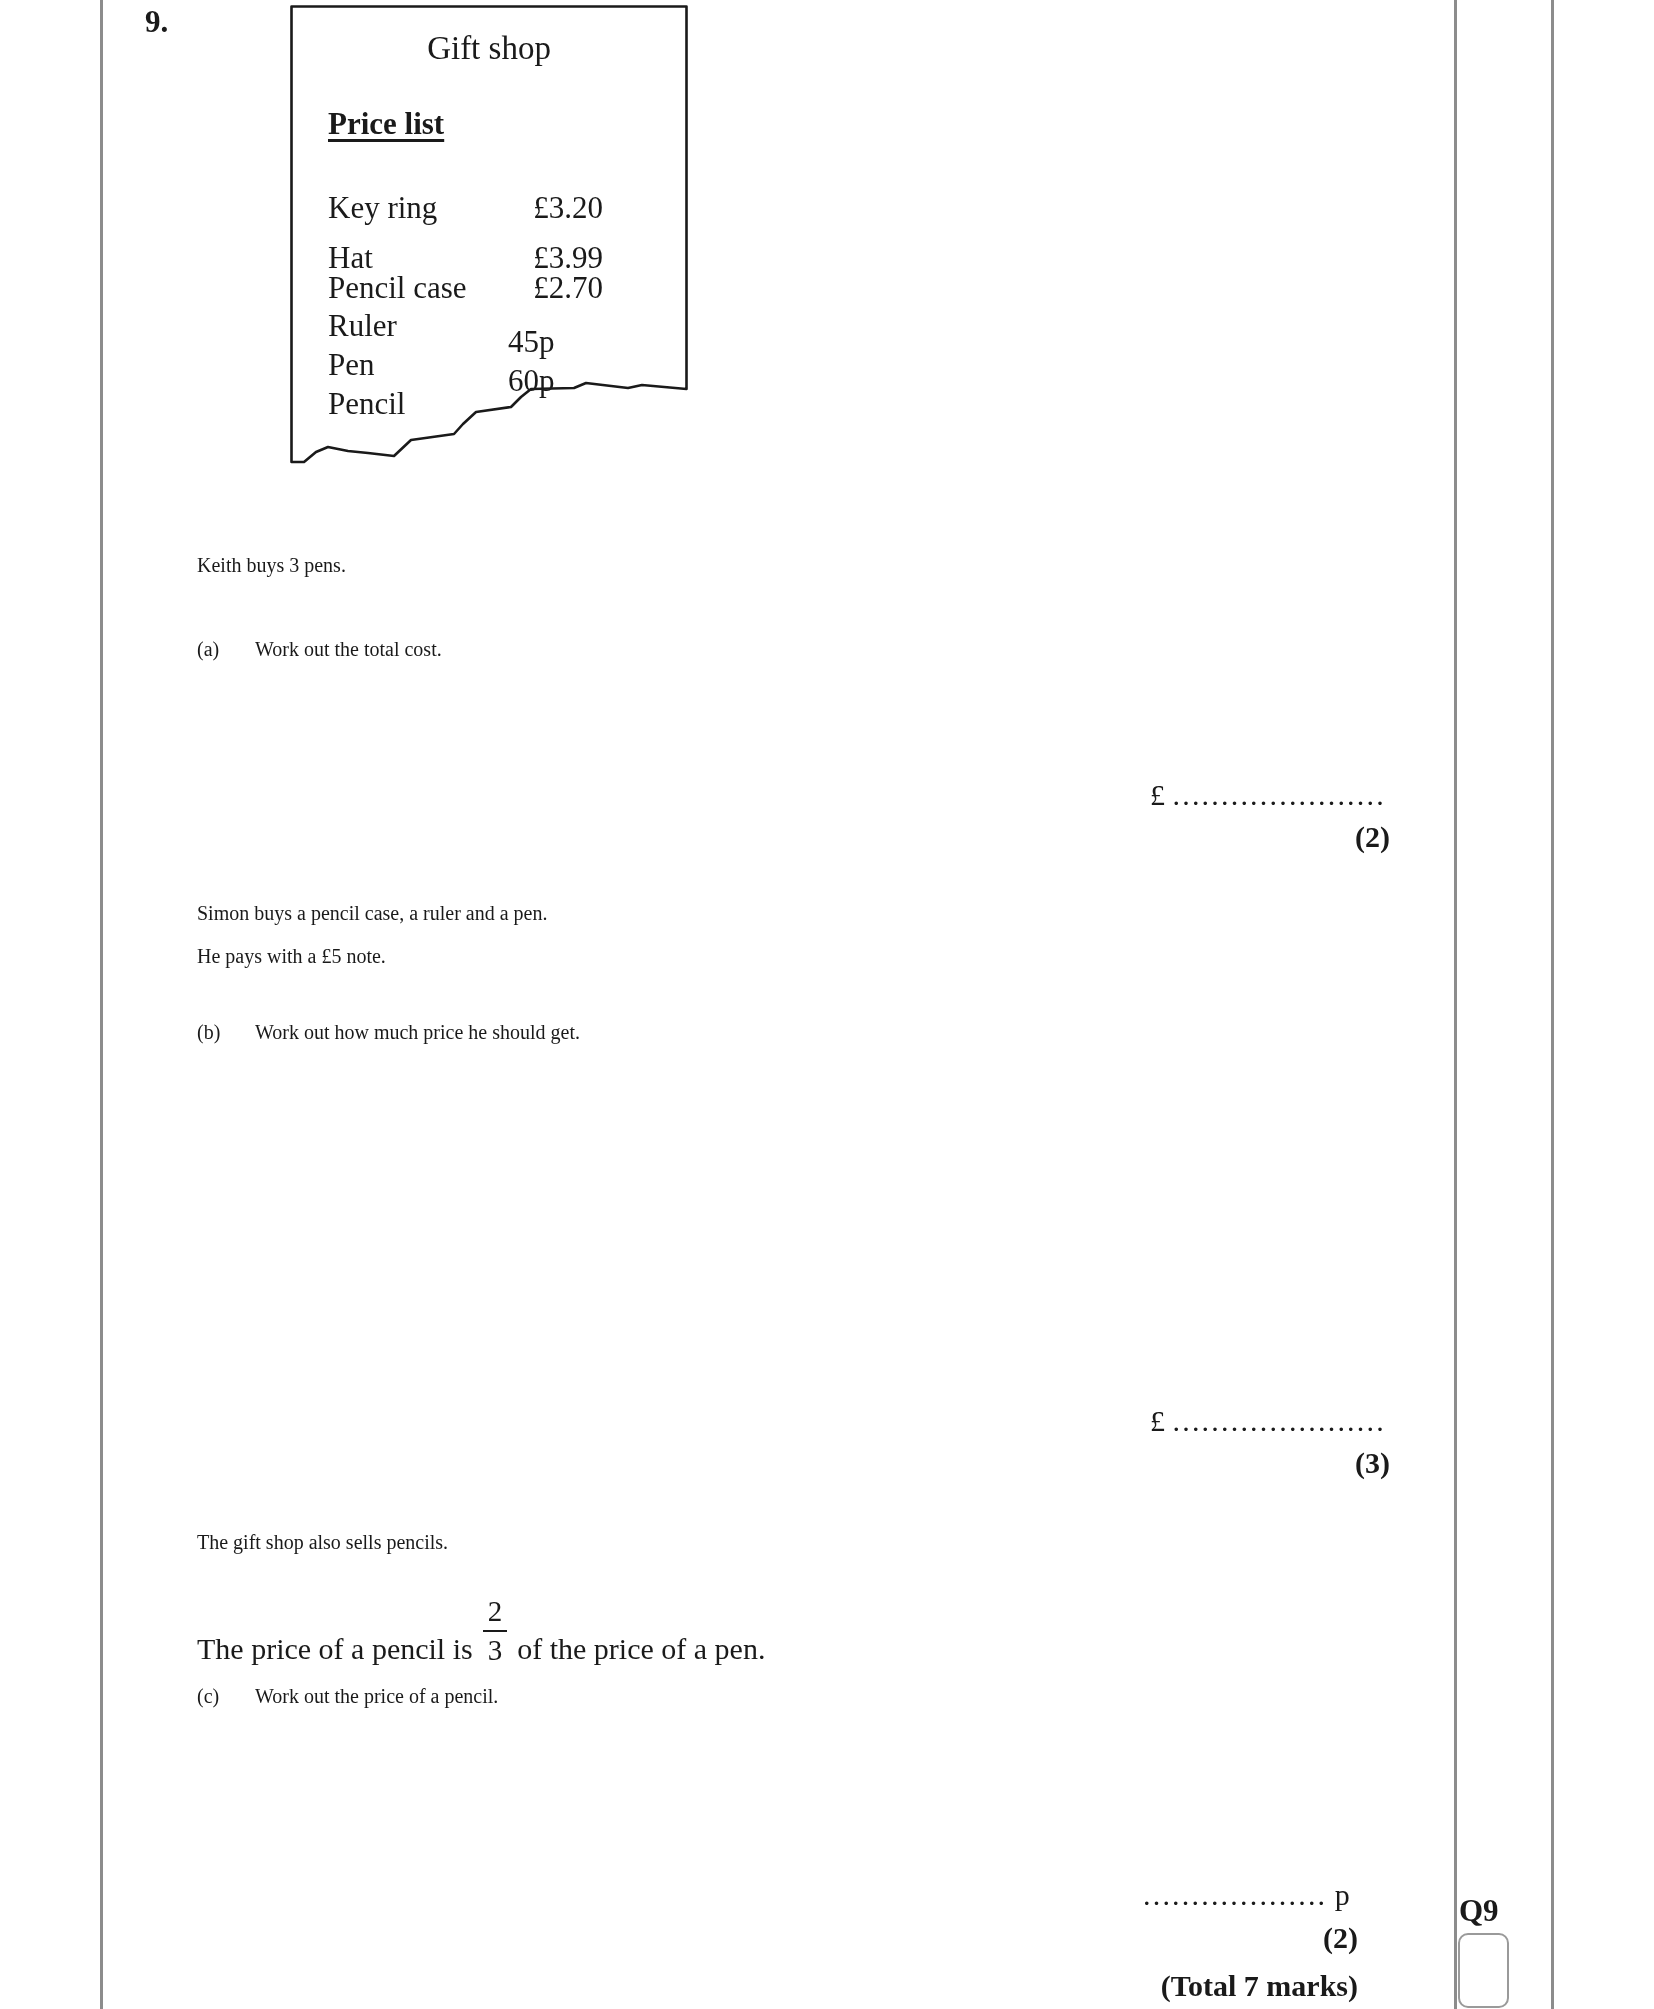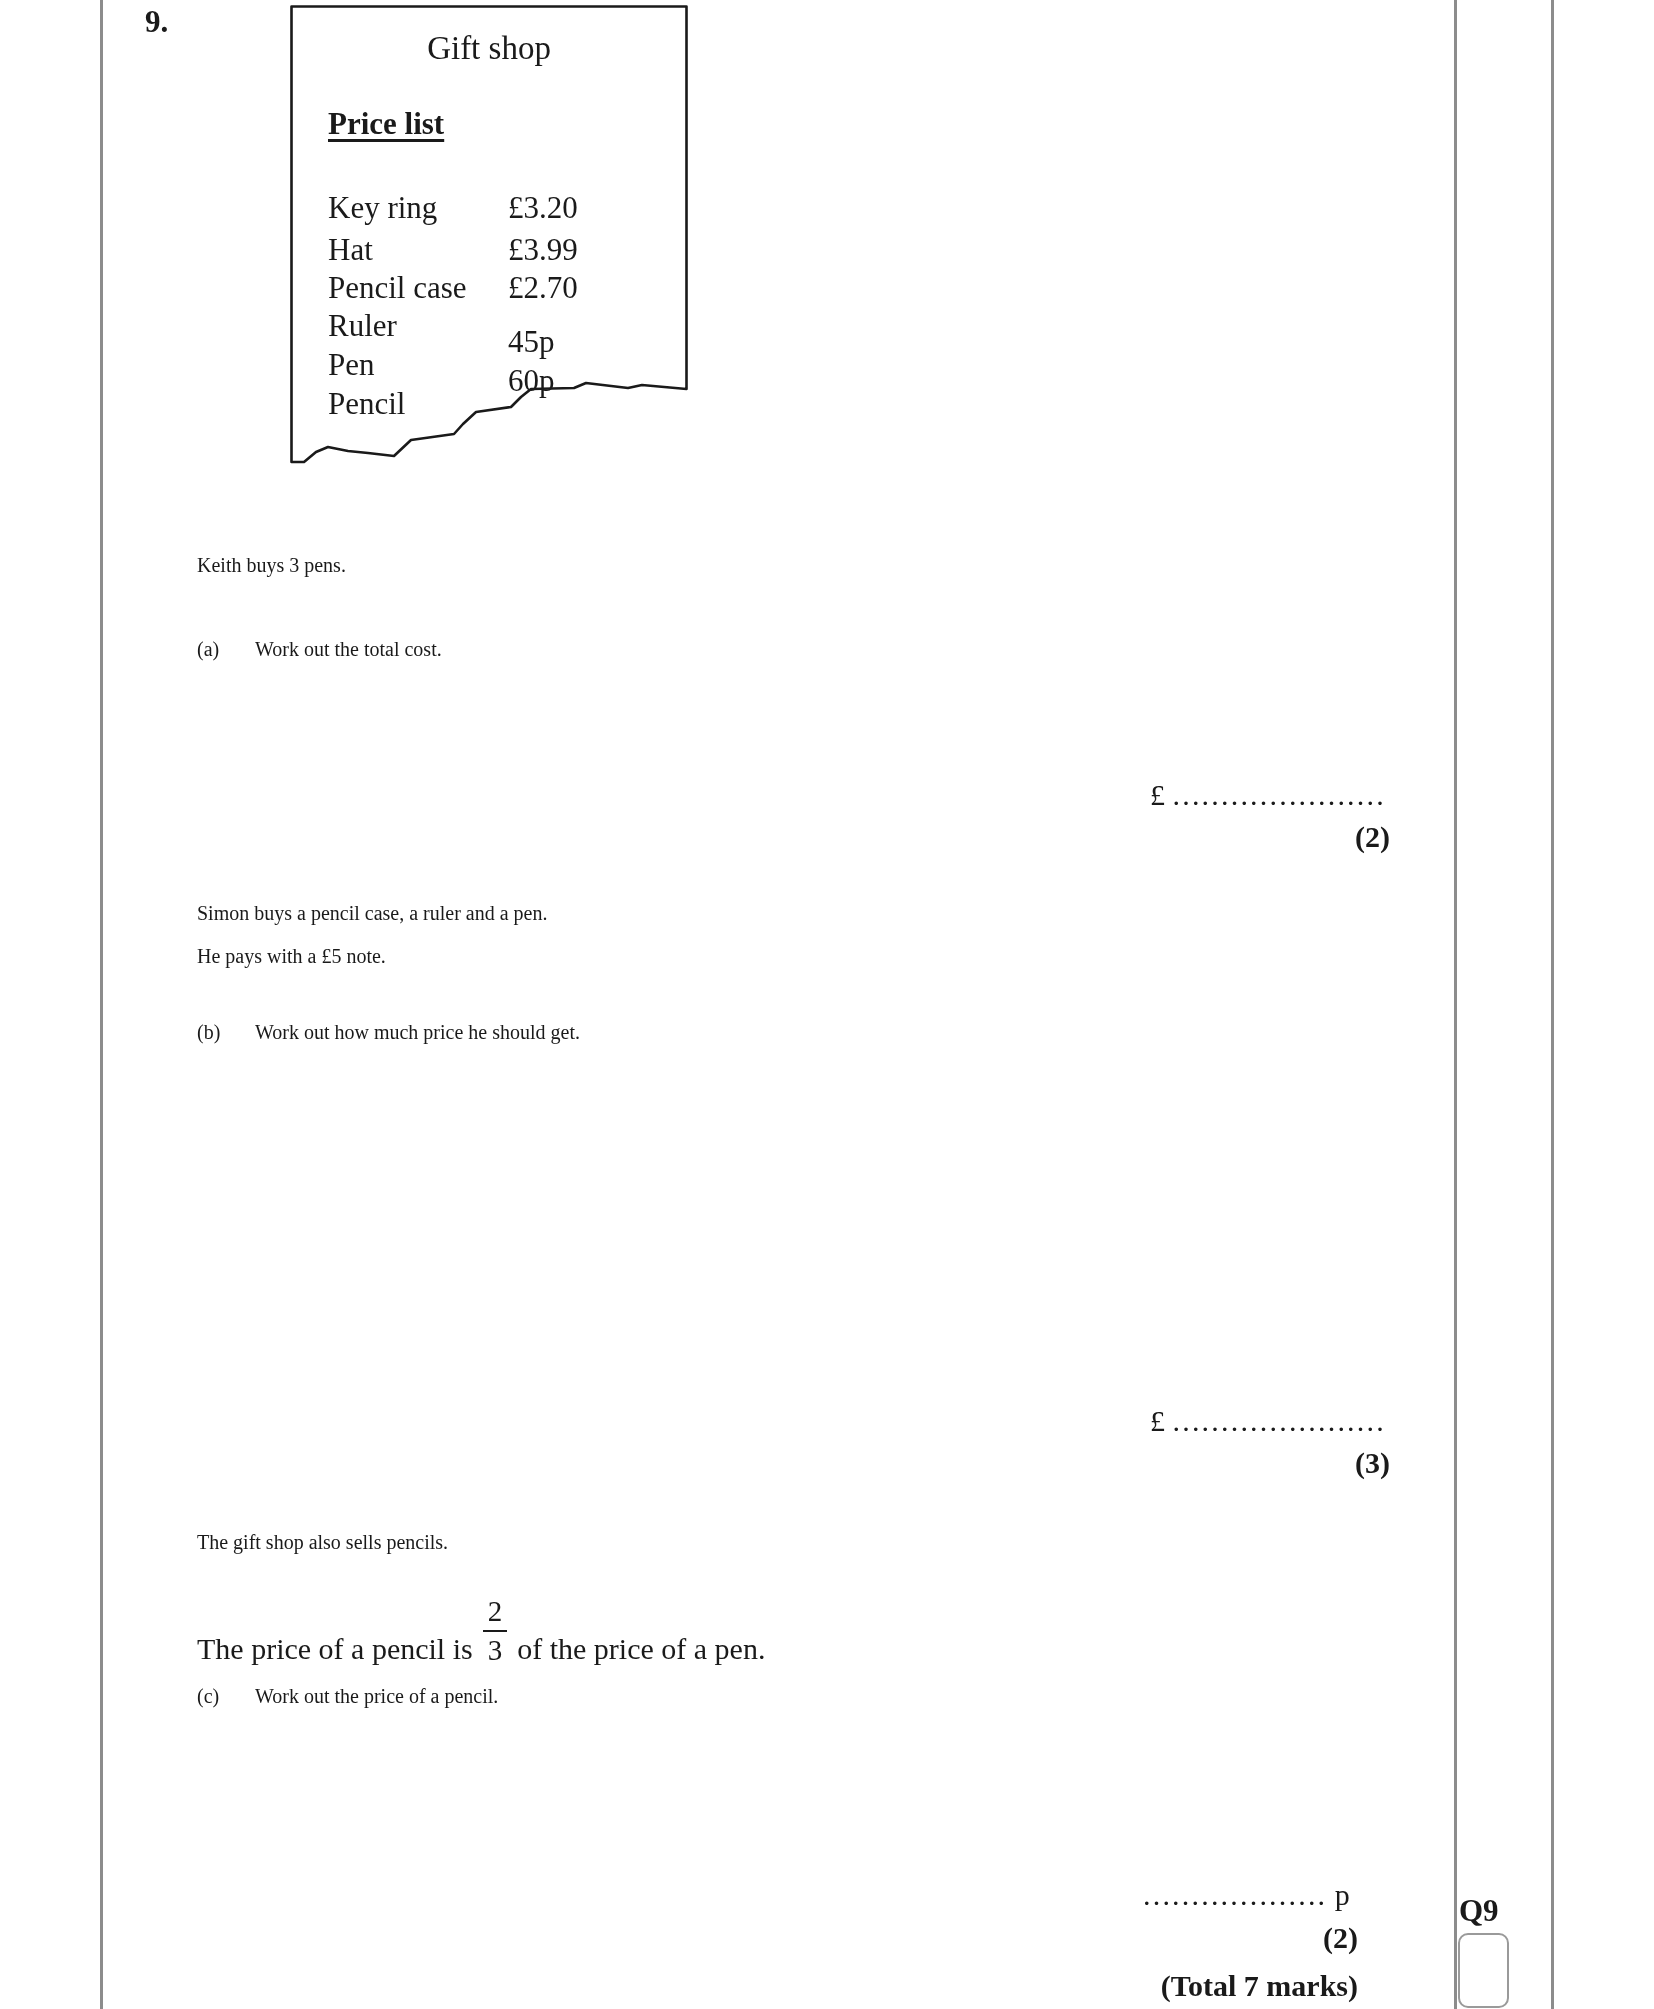--- a/index.html
+++ b/index.html
@@ -14,21 +14,21 @@
   .qnum { position:absolute; left:145px; top:4px; font-size:31px; font-weight:bold; }
 
   
   .card { position:absolute; left:290px; top:5px; width:398px; height:465px; }
   .card svg { position:absolute; left:0; top:0; }
   .card-title { position:absolute; left:0; top:25px; width:398px; text-align:center;
                 font-size:33px; font-weight:normal; }
   .card-sub { position:absolute; left:38px; top:101px; font-size:31px;
               text-decoration:underline; text-underline-offset:5px;font-weight:bold; }
   .row { position:absolute; left:38px; width:330px; height:38px; font-size:31px; }
-  .row .price { position:absolute; left:180px; top:0; width:95px; text-align:left; }
+  .row .price { position:absolute; left:180px; top:0; width:95px; text-align:right; }
   .row.pence .price { text-align:left;margin-top:16px; }
 
   
   .plabel { display:inline-block; width:58px; }
 
   
   .ans { position:absolute; font-size:30px; line-height:34px; white-space:pre; }
   .dots { letter-spacing:2.2px; }
   .marks { position:absolute; font-size:30px; line-height:34px; font-weight:bold; text-align:right; }
 
@@ -68,21 +68,21 @@
                L 121 435 L 104 451
                L 78 448 L 58 446 L 38 442 L 26 447 L 14 457 L 1.5 457 Z" fill="#ffffff" stroke="#1a1a1a" stroke-width="2.6" stroke-linejoin="round"></path>
     </svg>
     <div class="card-title">Gift shop</div>
     <div class="card-sub">Price list</div>
 
     <div class="row" style="top:185px">
       <span class="name">Key ring</span>
       <span class="price">£3.20</span>
     </div>
-    <div class="row" style="top:227px">
+    <div class="row" style="top:235px">
       <span class="name">Hat</span>
       <span class="price">£3.99</span>
     </div>
     <div class="row" style="top:265px">
       <span class="name">Pencil case</span>
       <span class="price">£2.70</span>
     </div>
     <div class="row pence" style="top:303px">
       <span class="name">Ruler</span>
       <span class="price">45p</span>

